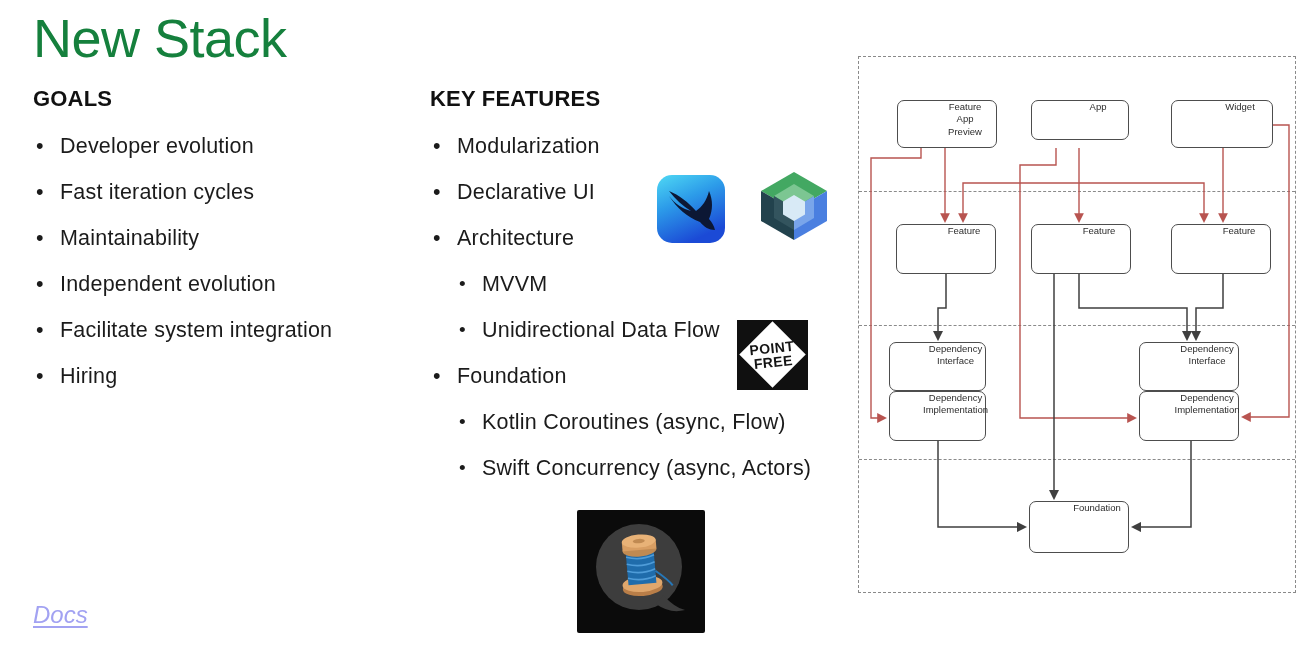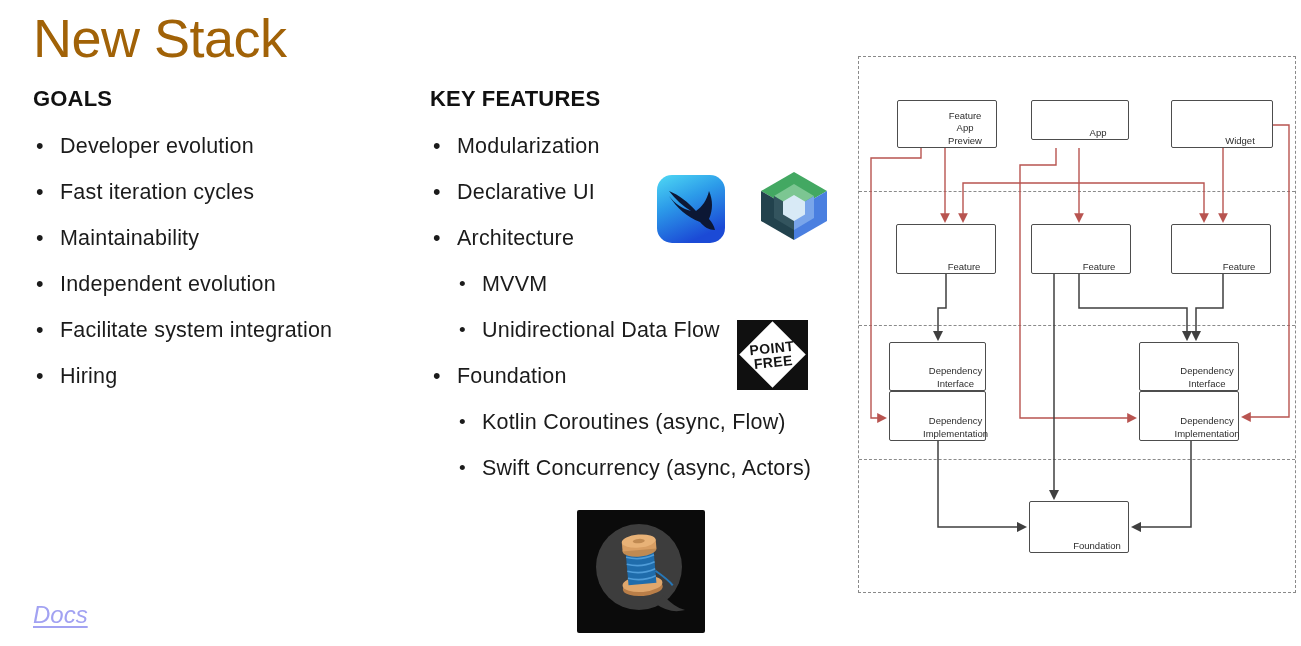--- a/index.html
+++ b/index.html
@@ -1,21 +1,21 @@
 <!DOCTYPE html>
 <html><head>
 <meta charset="utf-8">
 <style>
   * { margin:0; padding:0; box-sizing:border-box; }
   html,body { background:#ffffff; }
   body { width:1301px; height:646px; position:relative; overflow:hidden;
          font-family:"Liberation Sans", sans-serif; color:#1c1c1c; }
 
   .slide-title { position:absolute; left:33px; top:8px; font-size:54px; line-height:60px;
-                 font-weight:400; color:#a16207; letter-spacing:-0.5px; }
+                 font-weight:400; color:#15803d; letter-spacing:-0.5px; }
 
   .col { position:absolute; top:87px; }
   .col-goals { left:33px; width:380px; }
   .col-features { left:430px; width:440px; }
   .col h3 { font-size:22px; line-height:24px; font-weight:700; color:#111; margin:0 0 23px 0; letter-spacing:0.2px; }
   .blist { list-style:none; }
   .blist li { position:relative; font-size:21.5px; line-height:24px; margin-bottom:22px;
               letter-spacing:0.2px; color:#1b1b1b; }
   .col-goals .blist li { padding-left:27px; }
   .col-goals .blist li::before { content:"•"; position:absolute; left:3px; }
@@ -35,22 +35,22 @@
   .pf-diamond { position:absolute; left:12px; top:11px; width:47px; height:47px; background:#fff; transform:rotate(45deg); }
   .pf-text { position:absolute; inset:0; display:flex; flex-direction:column; align-items:center; justify-content:center;
              transform:rotate(-6deg); font-weight:800; font-size:14px; line-height:14px; color:#141414; letter-spacing:0.4px; }
   .logo-thread { left:577px; top:510px; width:128px; height:123px; }
 
   
   .diagram { position:absolute; left:858px; top:56px; width:438px; height:537px;
              border:1px dashed #8a8a8a; }
   .band-sep { position:absolute; left:0; right:0; height:0; border-top:1px dashed #8a8a8a; }
   .edges { position:absolute; left:0; top:0; width:438px; height:537px; }
-  .dnode { position:absolute; background:#fff; border:1.4px solid #4d4d4d; border-radius:2px;
-           display:flex; align-items:flex-end; justify-content:center; text-align:center;
+  .dnode { position:absolute; background:#fff; border:1.4px solid #4d4d4d; border-radius:7px;
+           display:flex; align-items:flex-start; justify-content:center; text-align:center;
            font-size:9.5px; line-height:1.3; color:#2c2c2c;padding-left:36px; }
   .dnode .lbl { display:block; }
   .n-fap  { left:38px;  top:43px;  width:100px; height:48px; }
   .n-app  { left:172px; top:43px;  width:98px;  height:40px; }
   .n-wid  { left:312px; top:43px;  width:102px; height:48px; }
   .n-f1   { left:37px;  top:167px; width:100px; height:50px; }
   .n-f2   { left:172px; top:167px; width:100px; height:50px; }
   .n-f3   { left:312px; top:167px; width:100px; height:50px; }
   .n-dil  { left:30px;  top:285px; width:97px;  height:49px; }
   .n-dml  { left:30px;  top:334px; width:97px;  height:50px; }

